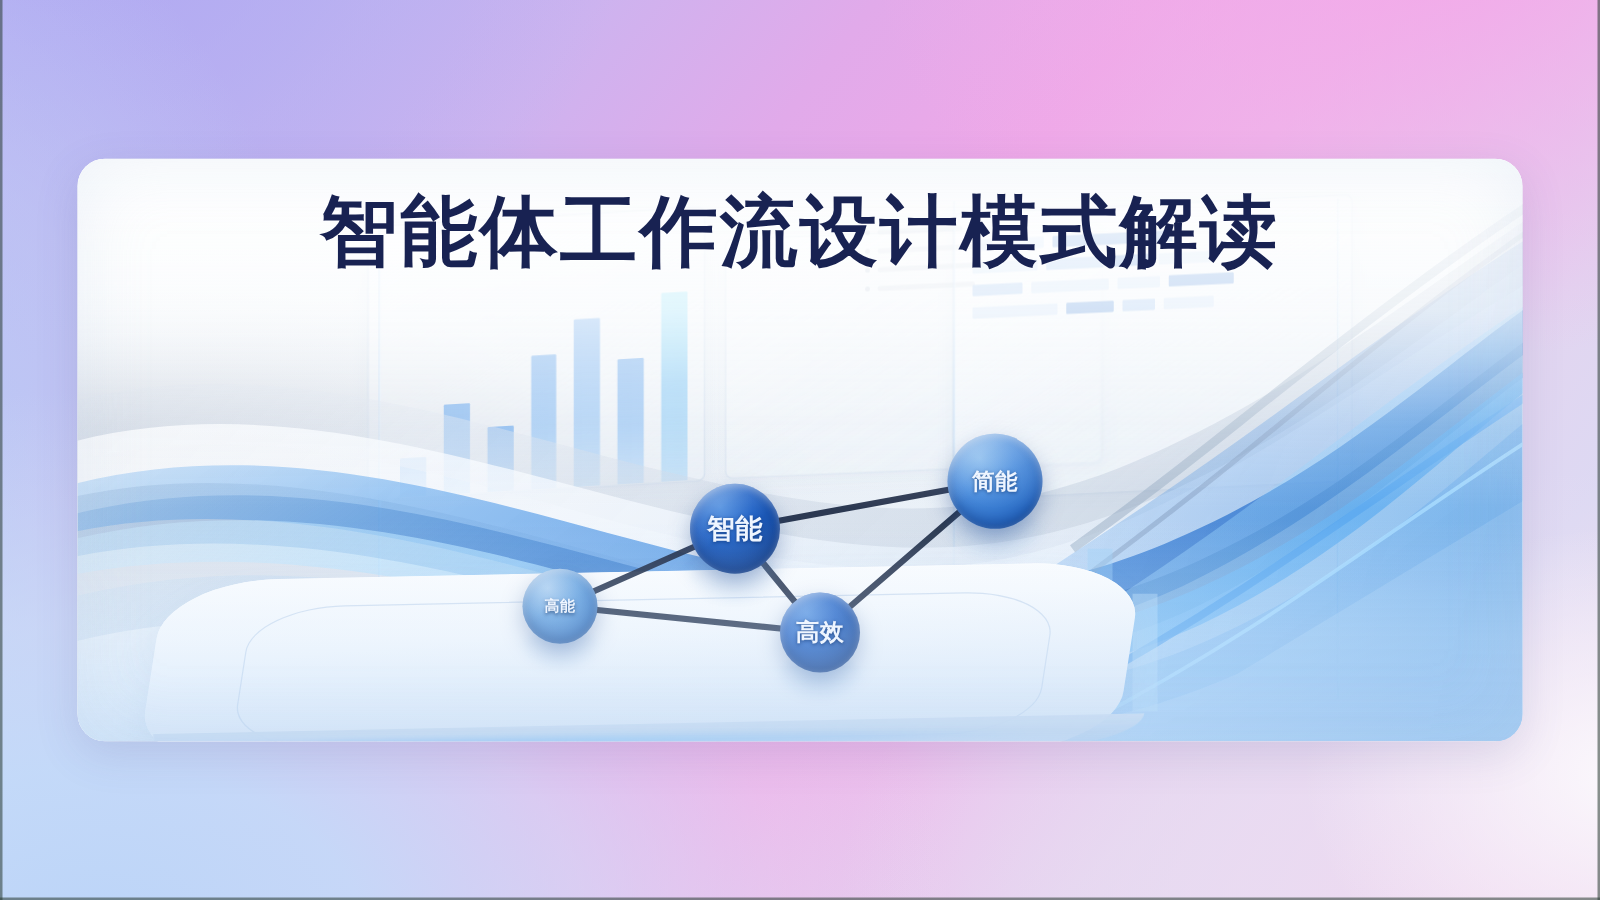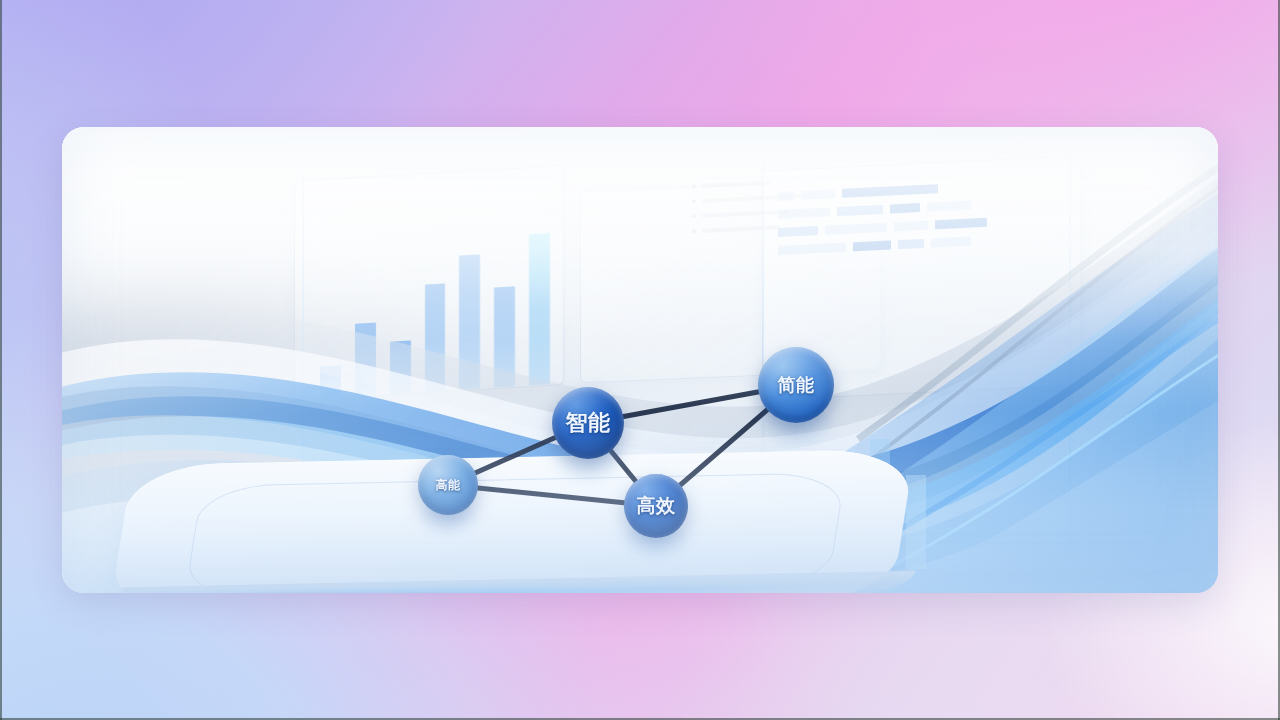--- a/index.html
+++ b/index.html
@@ -571,16 +571,17 @@
           <div class="node-rim"></div>
           <div class="node-face"></div>
           <span class="node-label">简能</span>
         </div>
       </div>
 
     <div class="card-layer top-wash"></div>
     <div class="card-layer card-bottom-sheen"></div>
     <div class="card-layer card-vignette"></div>
 
+    <div id="hero-title">智能体工作流设计模式解读</div>
   </div>
 
   <div class="frame-edge"></div>
 </div>
 
 </body></html>

